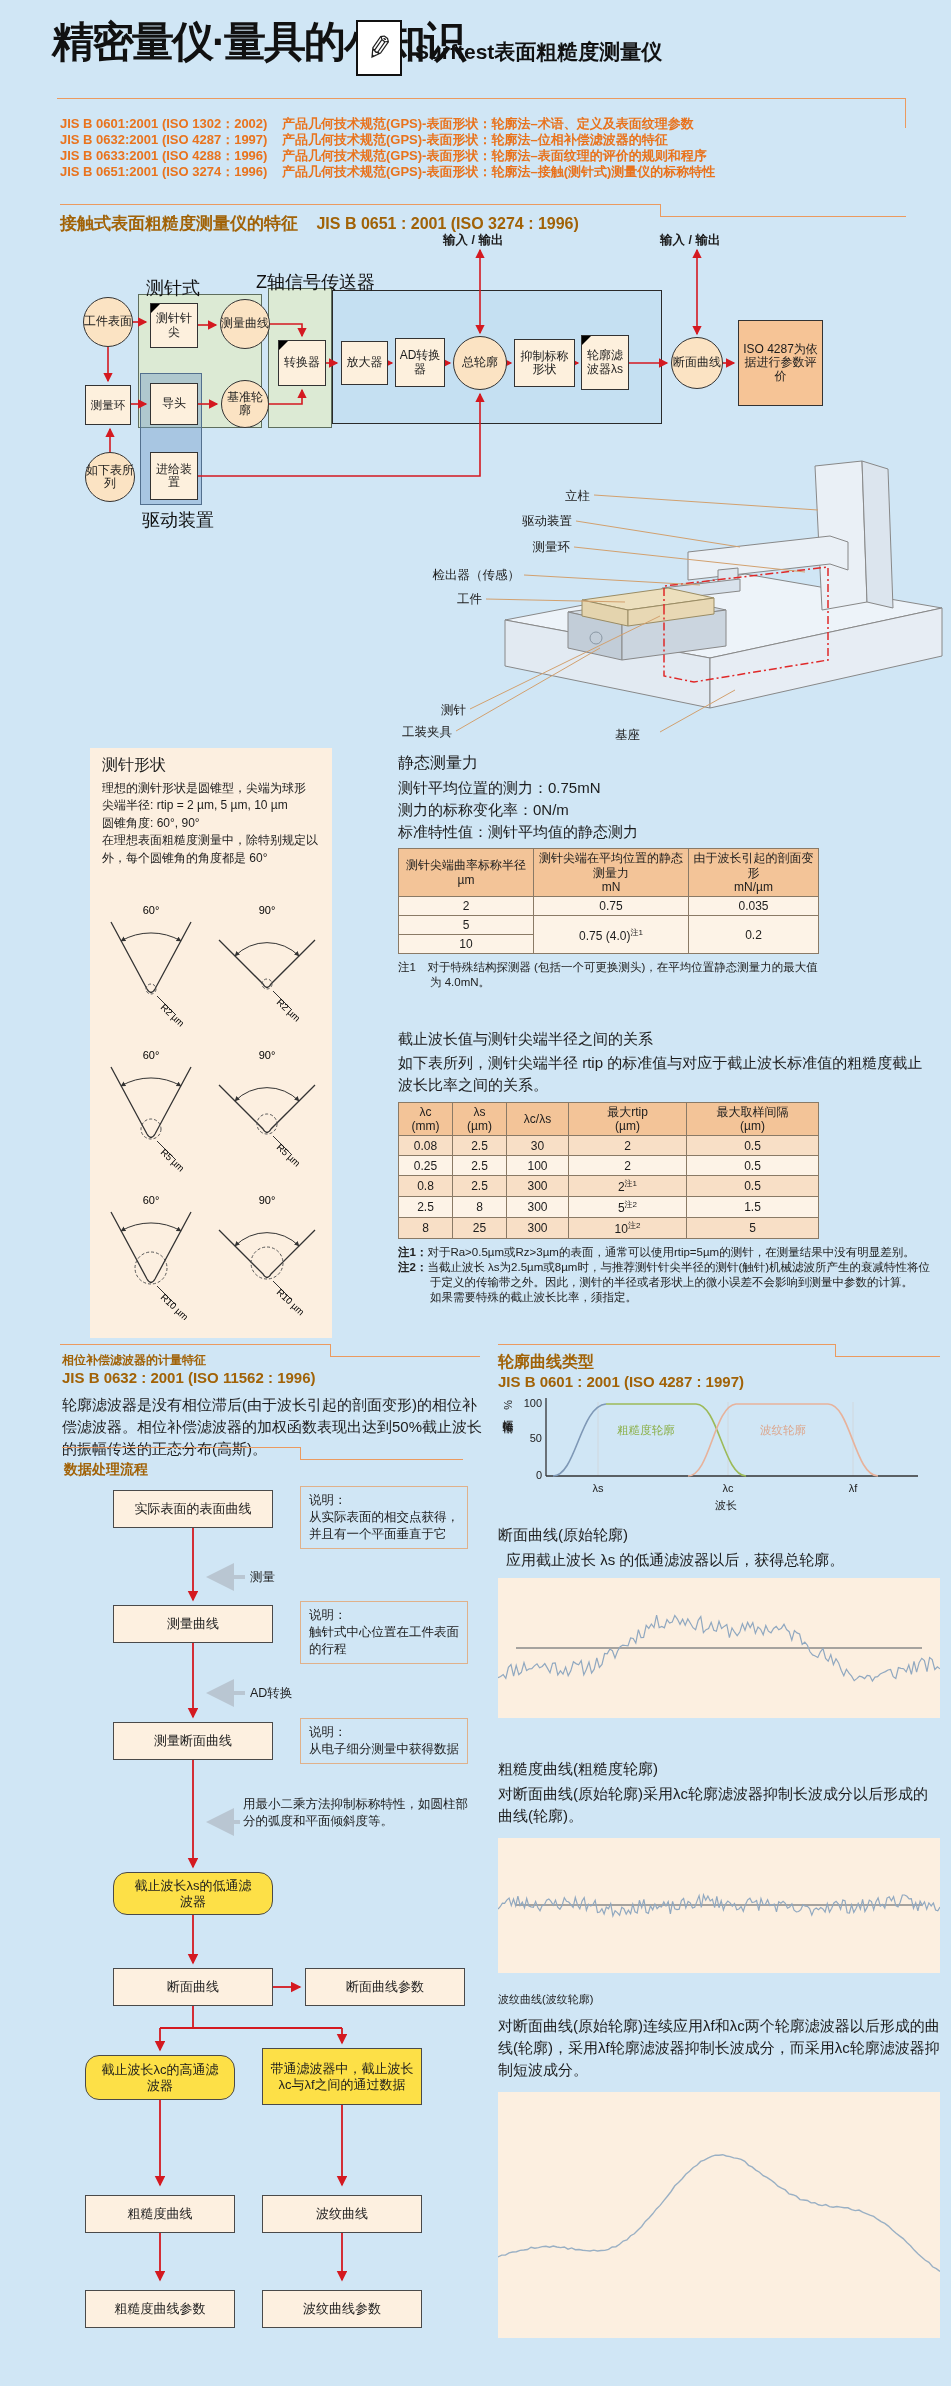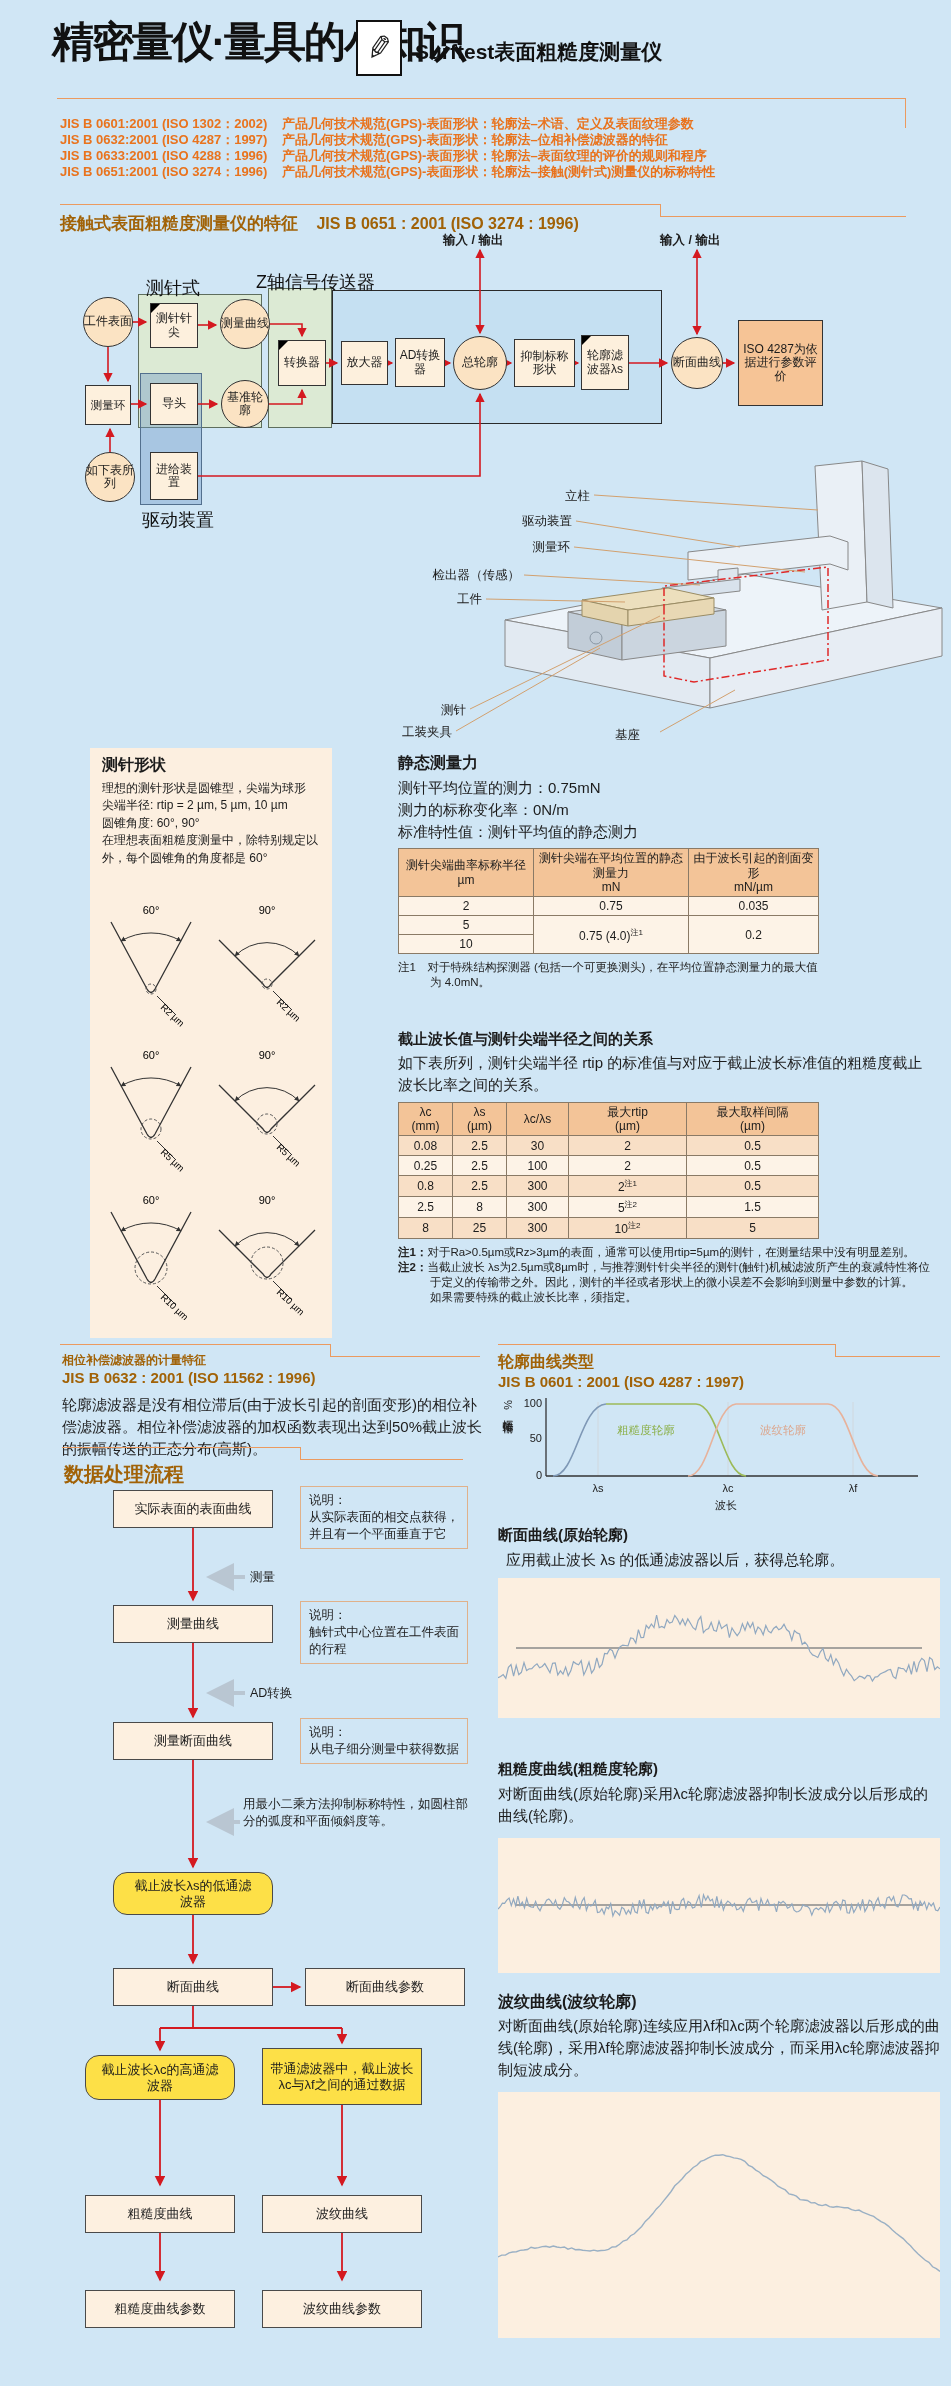--- a/index.html
+++ b/index.html
@@ -19,21 +19,21 @@
      font-size:12px;line-height:1.12;z-index:4}
   .fold::after{content:"";position:absolute;left:0;top:0;border-top:9px solid #000;border-right:9px solid transparent}
   .grp{position:absolute;border:1.2px solid #5e6e5d;background:#dcead4;z-index:1}
   .bigblue{position:absolute;background:#c5e0f2;border:1.5px solid #2a2a2a;z-index:0}
   .driveblue{position:absolute;background:rgba(108,150,198,.40);border:1.2px solid #53708e;z-index:2}
   .glabel{position:absolute;font-size:18px;color:#111;z-index:5;white-space:nowrap}
   .iolabel{position:absolute;font-size:12.5px;font-weight:700;z-index:5;white-space:nowrap}
   .dsvg{position:absolute;z-index:3;pointer-events:none}
   
   .panel{position:absolute;background:#fcefe0}
-  .h1s{font-size:16px;font-weight:700}
+  .h1s{font-size:16px;font-weight:400}
   .body13{font-size:15px;line-height:1.45}
   .body12{font-size:12px;line-height:1.45}
   table{border-collapse:collapse}
   .t1 th,.t1 td,.t2 th,.t2 td{border:1px solid #8a7a66;text-align:center;font-size:12px;padding:2px 3px}
   .t1 th,.t2 th{background:#f3c498;font-weight:400;line-height:1.2}
   .t1 td{background:#fdf3e7}
   .t2 tr:nth-child(odd) td{background:#fdf3e7}
   .t2 tr:nth-child(even) td{background:#f8dfc6}
   sup{font-size:8px}
   .note{font-size:11.5px;line-height:1.3;color:#222}
@@ -432,32 +432,32 @@
 
 <div class="abs h1s" style="left:498px;top:1760px;font-size:15px">粗糙度曲线(粗糙度轮廓)</div>
 <div class="abs body13" style="left:498px;top:1783px;width:442px">对断面曲线(原始轮廓)采用λc轮廓滤波器抑制长波成分以后形成的曲线(轮廓)。</div>
 <div class="wavepanel" style="left:498px;top:1838px;width:442px;height:135px">
   <svg width="442" height="135" viewBox="0 0 442 135">
     <line x1="18" y1="67" x2="424" y2="67" stroke="#8a8a8a" stroke-width="1.4"></line>
     <polyline fill="none" stroke="#90a8c0" stroke-width="1.2" points="0.0,71.1 2.2,68.7 4.4,65.2 6.6,65.3 8.8,62.1 11.1,60.1 13.3,67.6 15.5,61.0 17.7,67.9 19.9,58.1 22.1,67.5 24.3,64.1 26.5,70.0 28.7,60.5 30.9,68.1 33.1,68.8 35.4,69.2 37.6,63.4 39.8,69.5 42.0,72.7 44.2,67.5 46.4,66.7 48.6,62.1 50.8,60.9 53.0,63.4 55.3,67.2 57.5,62.1 59.7,69.1 61.9,71.2 64.1,67.4 66.3,59.7 68.5,63.3 70.7,64.0 72.9,66.7 75.1,69.4 77.3,59.5 79.6,67.2 81.8,70.8 84.0,63.3 86.2,59.7 88.4,72.3 90.6,66.3 92.8,68.1 95.0,66.6 97.2,62.3 99.5,74.5 101.7,74.0 103.9,70.7 106.1,76.0 108.3,69.1 110.5,70.8 112.7,65.6 114.9,77.9 117.1,72.7 119.3,74.6 121.6,77.2 123.8,69.2 126.0,70.9 128.2,76.2 130.4,72.2 132.6,75.7 134.8,66.2 137.0,73.8 139.2,75.1 141.4,62.3 143.7,69.5 145.9,61.3 148.1,74.3 150.3,75.4 152.5,67.9 154.7,71.8 156.9,66.1 159.1,70.6 161.3,68.3 163.5,69.0 165.8,63.9 168.0,68.0 170.2,63.6 172.4,75.9 174.6,63.3 176.8,70.8 179.0,71.6 181.2,71.2 183.4,62.5 185.6,60.4 187.8,69.9 190.1,63.5 192.3,64.8 194.5,70.0 196.7,69.2 198.9,63.4 201.1,57.6 203.3,69.5 205.5,56.9 207.7,62.2 209.9,58.1 212.2,62.9 214.4,61.2 216.6,69.6 218.8,58.4 221.0,69.7 223.2,62.7 225.4,71.9 227.6,66.1 229.8,63.0 232.1,64.8 234.3,68.2 236.5,65.4 238.7,71.8 240.9,71.0 243.1,68.6 245.3,73.3 247.5,66.4 249.7,61.8 251.9,60.2 254.1,64.5 256.4,64.0 258.6,62.5 260.8,72.6 263.0,60.6 265.2,66.6 267.4,66.3 269.6,61.7 271.8,67.5 274.0,67.2 276.3,66.0 278.5,73.8 280.7,63.8 282.9,65.3 285.1,63.3 287.3,65.4 289.5,70.2 291.7,69.1 293.9,65.9 296.1,72.2 298.4,73.9 300.6,73.5 302.8,71.7 305.0,66.7 307.2,68.2 309.4,68.3 311.6,70.6 313.8,77.1 316.0,71.6 318.2,70.1 320.4,71.8 322.7,69.5 324.9,70.9 327.1,74.0 329.3,65.6 331.5,74.1 333.7,70.3 335.9,64.9 338.1,63.3 340.3,65.8 342.6,71.3 344.8,62.1 347.0,62.8 349.2,74.8 351.4,75.0 353.6,66.8 355.8,74.4 358.0,70.6 360.2,65.4 362.4,71.2 364.6,61.4 366.9,73.4 369.1,69.4 371.3,62.1 373.5,63.6 375.7,71.8 377.9,63.9 380.1,59.9 382.3,68.1 384.5,66.3 386.8,70.1 389.0,60.1 391.2,58.8 393.4,62.8 395.6,58.7 397.8,67.6 400.0,68.9 402.2,64.2 404.4,57.0 406.6,57.0 408.9,58.3 411.1,60.8 413.3,60.6 415.5,70.4 417.7,64.6 419.9,72.9 422.1,63.2 424.3,67.4 426.5,63.9 428.7,71.1 430.9,65.0 433.2,67.9 435.4,65.0 437.6,72.0 439.8,72.8 442.0,69.1"></polyline>
   </svg>
 </div>
 
-<div class="abs h1s" style="left:498px;top:1992px;font-size:16px">波纹曲线(波纹轮廓)</div>
+<div class="abs h1s" style="left:498px;top:1992px;font-size:11px">波纹曲线(波纹轮廓)</div>
 <div class="abs body13" style="left:498px;top:2015px;width:442px">对断面曲线(原始轮廓)连续应用λf和λc两个轮廓滤波器以后形成的曲线(轮廓)，采用λf轮廓滤波器抑制长波成分，而采用λc轮廓滤波器抑制短波成分。</div>
 <div class="wavepanel" style="left:498px;top:2092px;width:442px;height:246px">
   <svg width="442" height="246" viewBox="0 0 442 246">
     <polyline fill="none" stroke="#9ab0c4" stroke-width="1.4" points="0.0,165.0 3.7,163.1 7.4,163.1 11.1,160.8 14.7,160.0 18.4,159.7 22.1,158.4 25.8,158.0 29.5,157.5 33.1,155.2 36.8,156.2 40.5,155.6 44.2,154.6 47.9,154.2 51.6,155.2 55.3,154.0 58.9,155.0 62.6,155.6 66.3,155.0 70.0,157.2 73.7,155.9 77.3,157.7 81.0,157.5 84.7,158.2 88.4,158.6 92.1,159.0 95.8,158.1 99.5,159.0 103.1,158.5 106.8,158.4 110.5,157.3 114.2,155.0 117.9,154.7 121.6,152.3 125.2,149.0 128.9,147.9 132.6,143.7 136.3,141.8 140.0,137.9 143.7,134.5 147.3,129.4 151.0,125.9 154.7,121.8 158.4,116.9 162.1,113.4 165.8,108.6 169.4,104.2 173.1,99.5 176.8,93.8 180.5,90.5 184.2,86.8 187.8,82.2 191.5,79.2 195.2,75.5 198.9,73.3 202.6,69.4 206.3,68.1 209.9,66.2 213.6,64.3 217.3,63.1 221.0,63.3 224.7,62.7 228.4,64.0 232.1,64.6 235.7,65.9 239.4,66.4 243.1,67.4 246.8,69.3 250.5,73.3 254.1,74.9 257.8,78.1 261.5,80.2 265.2,83.7 268.9,85.4 272.6,87.8 276.3,90.6 279.9,94.2 283.6,96.2 287.3,97.9 291.0,101.9 294.7,102.7 298.4,104.2 302.0,107.6 305.7,108.0 309.4,108.5 313.1,110.9 316.8,110.6 320.4,112.8 324.1,113.6 327.8,112.6 331.5,114.6 335.2,115.3 338.9,114.5 342.6,115.1 346.2,115.7 349.9,115.8 353.6,117.7 357.3,118.6 361.0,118.1 364.6,120.2 368.3,121.6 372.0,123.2 375.7,124.4 379.4,127.2 383.1,129.7 386.8,131.4 390.4,134.1 394.1,137.8 397.8,141.0 401.5,143.9 405.2,146.6 408.9,150.6 412.5,153.8 416.2,158.1 419.9,161.7 423.6,165.0 427.3,168.3 430.9,170.3 434.6,174.8 438.3,176.6 442.0,179.5"></polyline>
   </svg>
 </div>
 
 <div class="rule" style="left:62px;top:1447px;width:238px;height:1px"></div>
 <div class="rule" style="left:300px;top:1447px;width:1px;height:13px"></div>
 <div class="rule" style="left:300px;top:1459px;width:163px;height:1px"></div>
-<div class="abs or bold" style="left:64px;top:1461px;font-size:20px">数据处理流程</div>
+<div class="abs or bold" style="left:64px;top:1461px;font-size:14px">数据处理流程</div>
 
 <svg class="dsvg" style="left:60px;top:1480px" width="420" height="900" viewBox="0 0 420 900">
   <g stroke="#d41920" stroke-width="1.8" fill="none">
     <path d="M133,48 L133,120" marker-end="url(#ar)"></path>
     <path d="M133,163 L133,237" marker-end="url(#ar)"></path>
     <path d="M133,280 L133,387" marker-end="url(#ar)"></path>
     <path d="M133,435 L133,483" marker-end="url(#ar)"></path>
     <path d="M213,507 L240,507" marker-end="url(#ar)"></path>
     <path d="M133,526 L133,548 M100,548 L282,548"></path>
     <path d="M100,548 L100,570" marker-end="url(#ar)"></path>

